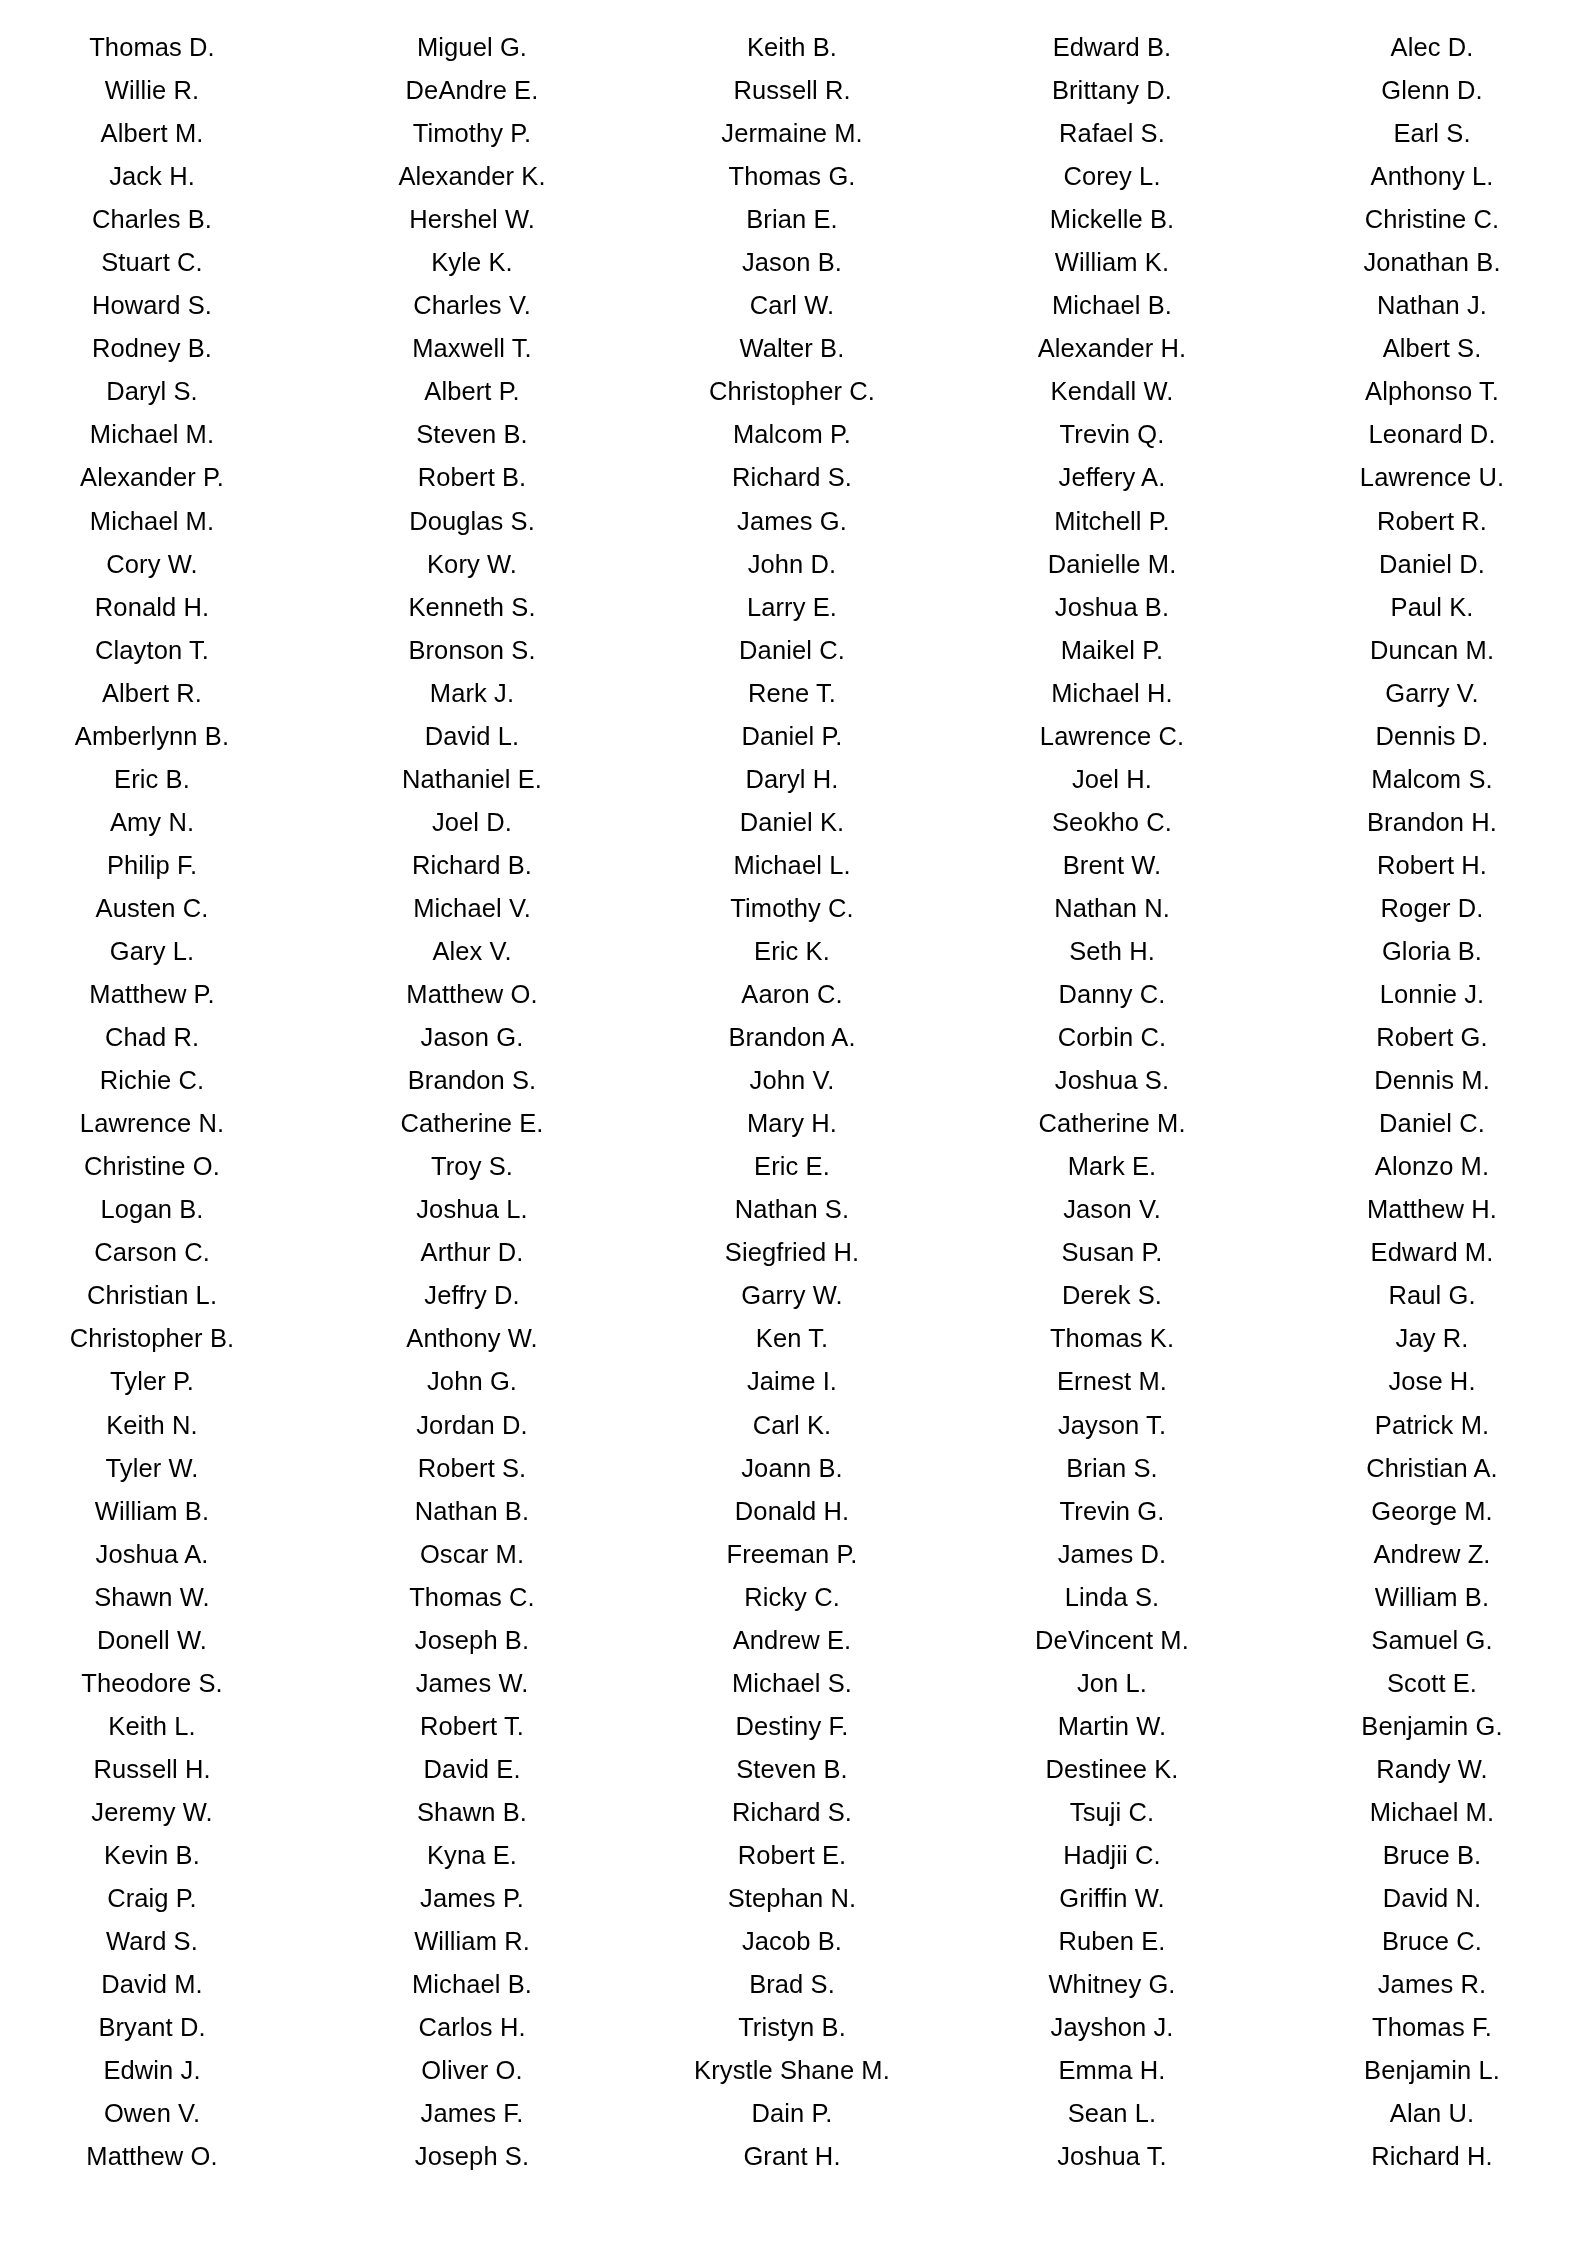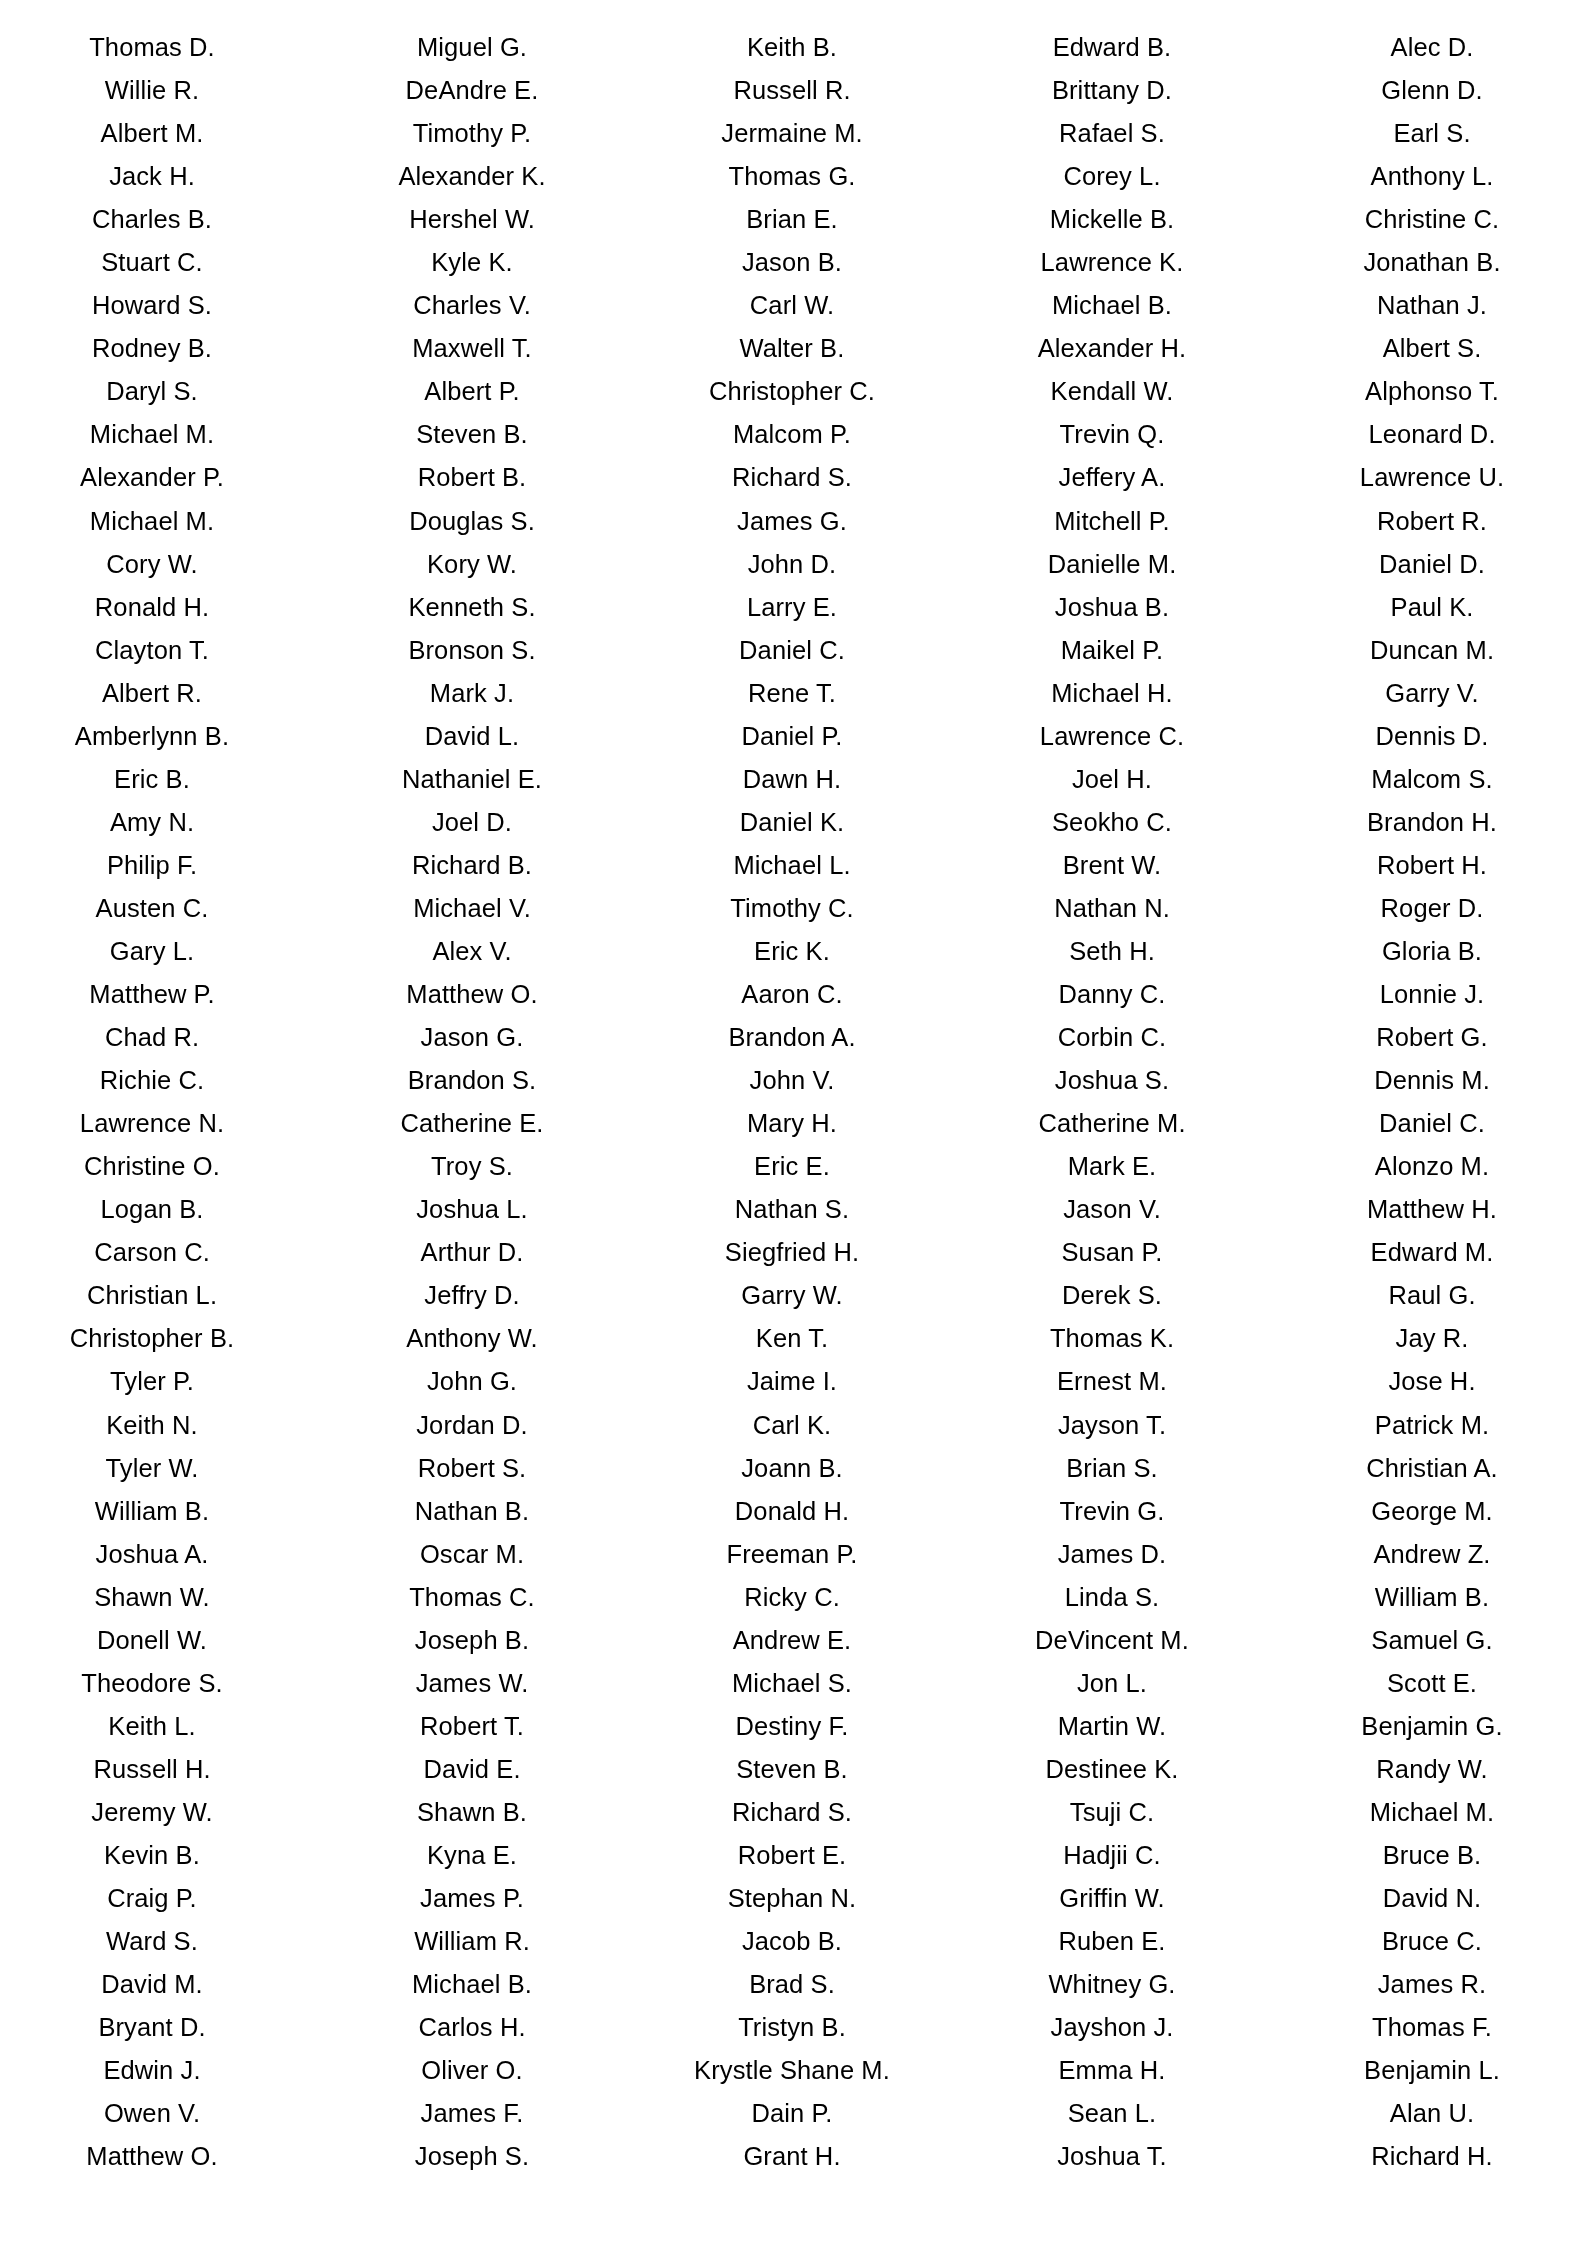--- a/index.html
+++ b/index.html
@@ -156,21 +156,21 @@
       <div class="name-cell">Walter B.</div>
       <div class="name-cell">Christopher C.</div>
       <div class="name-cell">Malcom P.</div>
       <div class="name-cell">Richard S.</div>
       <div class="name-cell">James G.</div>
       <div class="name-cell">John D.</div>
       <div class="name-cell">Larry E.</div>
       <div class="name-cell">Daniel C.</div>
       <div class="name-cell">Rene T.</div>
       <div class="name-cell">Daniel P.</div>
-      <div class="name-cell">Dawn H.</div>
+      <div class="name-cell">Daryl H.</div>
       <div class="name-cell">Daniel K.</div>
       <div class="name-cell">Michael L.</div>
       <div class="name-cell">Timothy C.</div>
       <div class="name-cell">Eric K.</div>
       <div class="name-cell">Aaron C.</div>
       <div class="name-cell">Brandon A.</div>
       <div class="name-cell">John V.</div>
       <div class="name-cell">Mary H.</div>
       <div class="name-cell">Eric E.</div>
       <div class="name-cell">Nathan S.</div>
@@ -196,21 +196,21 @@
       <div class="name-cell">Krystle Shane M.</div>
       <div class="name-cell">Dain P.</div>
       <div class="name-cell">Grant H.</div>
     </div>
     <div class="name-column">
       <div class="name-cell">Edward B.</div>
       <div class="name-cell">Brittany D.</div>
       <div class="name-cell">Rafael S.</div>
       <div class="name-cell">Corey L.</div>
       <div class="name-cell">Mickelle B.</div>
-      <div class="name-cell">Lawrence K.</div>
+      <div class="name-cell">William K.</div>
       <div class="name-cell">Michael B.</div>
       <div class="name-cell">Alexander H.</div>
       <div class="name-cell">Kendall W.</div>
       <div class="name-cell">Trevin Q.</div>
       <div class="name-cell">Jeffery A.</div>
       <div class="name-cell">Mitchell P.</div>
       <div class="name-cell">Danielle M.</div>
       <div class="name-cell">Joshua B.</div>
       <div class="name-cell">Maikel P.</div>
       <div class="name-cell">Michael H.</div>

